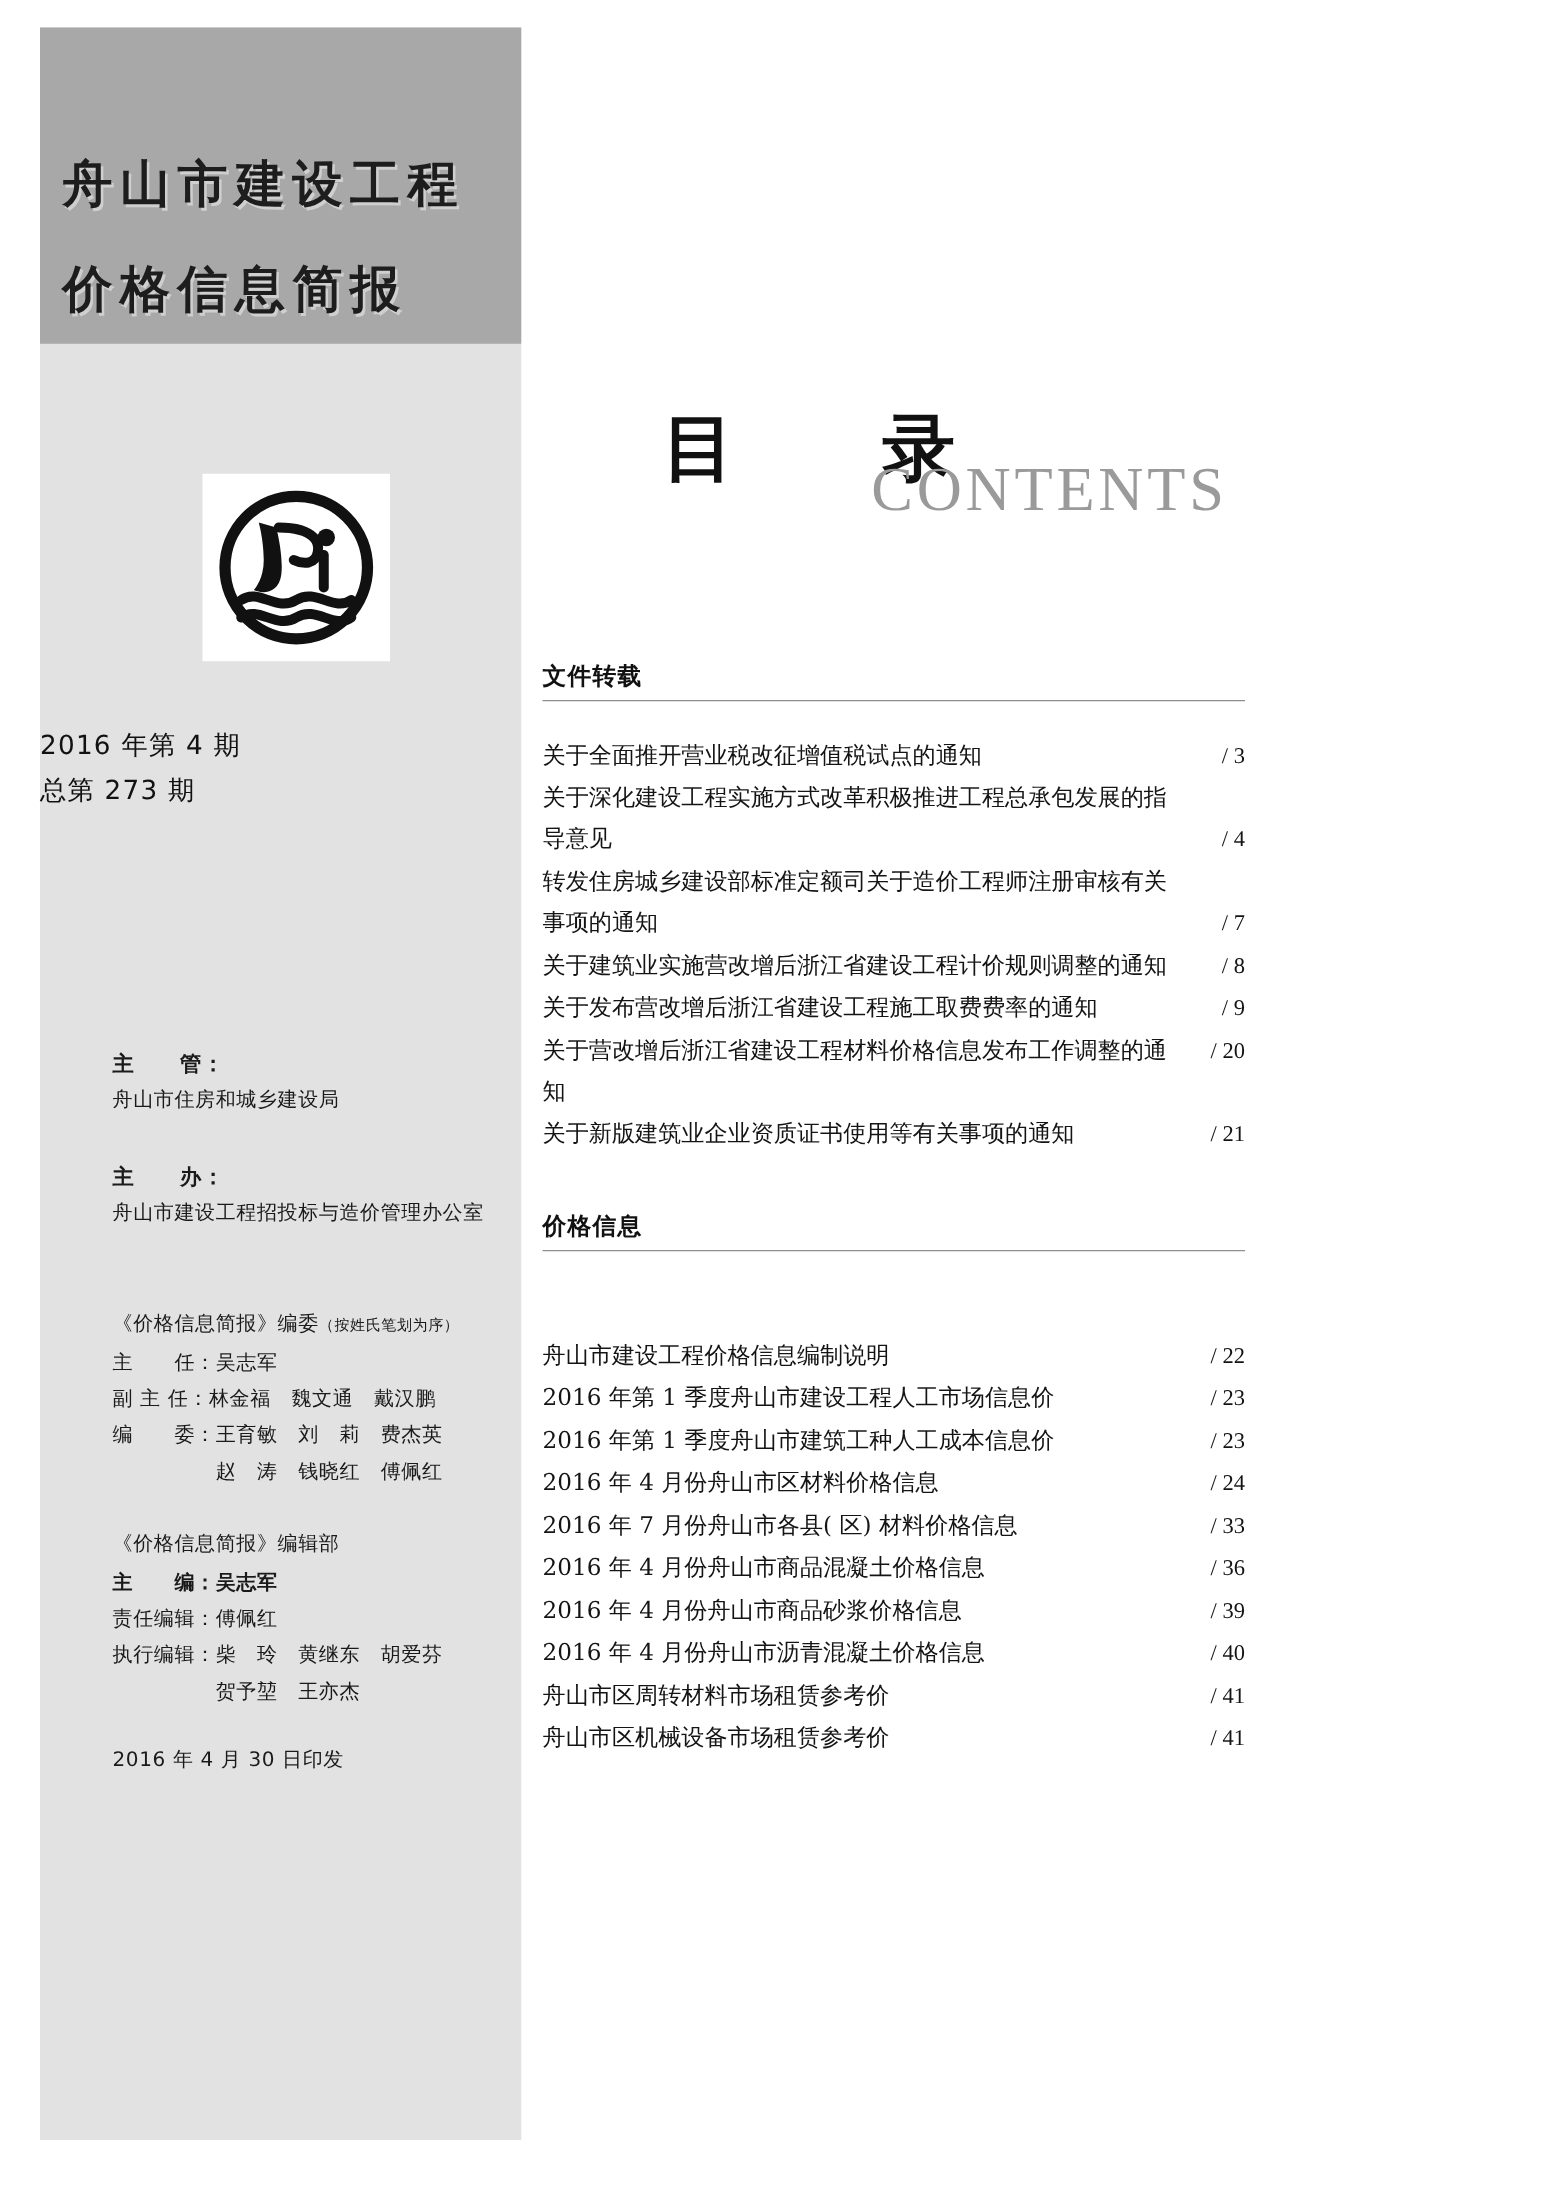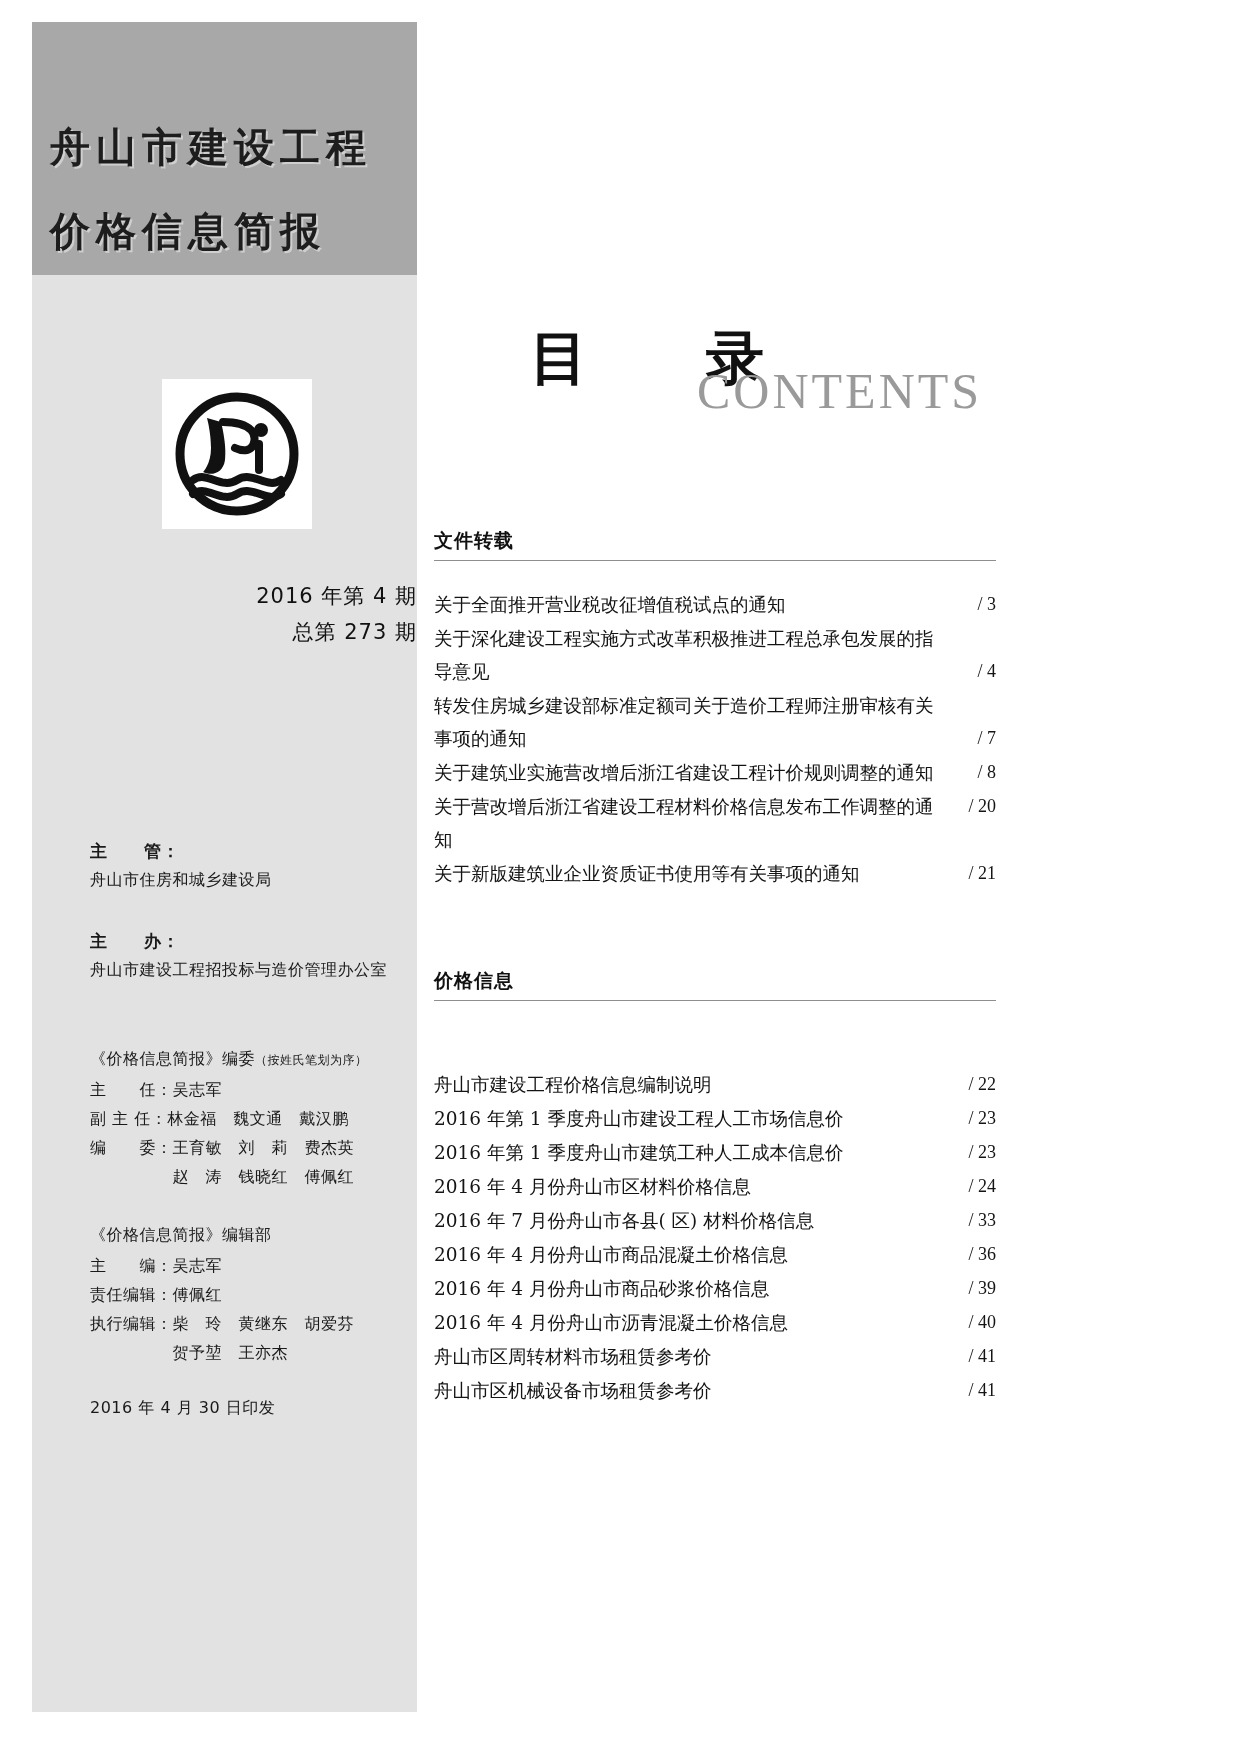--- a/index.html
+++ b/index.html
@@ -63,21 +63,21 @@
     background: #ffffff;
     display: flex;
     align-items: center;
     justify-content: center;
   }
   #logo-box svg { display: block; }
 
   #issue-line1, #issue-line2 {
     position: absolute;
     width: 385px;
-    text-align: right;
+    text-align: left;
     font-family: "DejaVu Sans", sans-serif;
     font-size: 21px;
     color: #111;
     letter-spacing: 1px;
   }
   #issue-line1 { top: 560px; }
   #issue-line2 { top: 596px; }
 
   
   .credit-head {
@@ -118,21 +118,21 @@
     left: 58px;
     font-family: "DejaVu Sans", sans-serif;
     font-size: 16px;
     white-space: pre;
     letter-spacing: 0.5px;
   }
   #row-1 { top: 1058px; }
   #row-2 { top: 1087px; }
   #row-3 { top: 1116px; }
   #row-4 { top: 1145px; }
-  #row-5 { top: 1234px; }
+  #row-5 { top: 1234px; font-weight: bold; }
   #row-6 { top: 1263px; }
   #row-7 { top: 1292px; }
   #row-8 { top: 1321px; }
 
   #print-date {
     position: absolute;
     left: 58px;
     top: 1376px;
     font-family: "DejaVu Sans", sans-serif;
     font-size: 16px;
@@ -260,20 +260,21 @@
 <div id="toc-title">目　录</div>
 <div id="toc-title-en">CONTENTS</div>
 
 <div class="section-head" id="sec1-head">文件转载</div>
 <div class="section-rule" id="sec1-rule"></div>
 <div class="toc-group" id="group1">
     <div class="toc-item"><span class="toc-text">关于全面推开营业税改征增值税试点的通知</span><span class="toc-page">/ 3</span></div>
     <div class="toc-item two-line"><span class="toc-text">关于深化建设工程实施方式改革积极推进工程总承包发展的指导意见</span><span class="toc-page">/ 4</span></div>
     <div class="toc-item two-line"><span class="toc-text">转发住房城乡建设部标准定额司关于造价工程师注册审核有关事项的通知</span><span class="toc-page">/ 7</span></div>
     <div class="toc-item"><span class="toc-text">关于建筑业实施营改增后浙江省建设工程计价规则调整的通知</span><span class="toc-page">/ 8</span></div>
+    <div class="toc-item"><span class="toc-text">关于发布营改增后浙江省建设工程施工取费费率的通知</span><span class="toc-page">/ 9</span></div>
     <div class="toc-item"><span class="toc-text">关于营改增后浙江省建设工程材料价格信息发布工作调整的通知</span><span class="toc-page">/ 20</span></div>
     <div class="toc-item"><span class="toc-text">关于新版建筑业企业资质证书使用等有关事项的通知</span><span class="toc-page">/ 21</span></div>
   </div>
 
 <div class="section-head" id="sec2-head">价格信息</div>
 <div class="section-rule" id="sec2-rule"></div>
 <div class="toc-group" id="group2">
     <div class="toc-item"><span class="toc-text">舟山市建设工程价格信息编制说明</span><span class="toc-page">/ 22</span></div>
     <div class="toc-item"><span class="toc-text">2016 年第 1 季度舟山市建设工程人工市场信息价</span><span class="toc-page">/ 23</span></div>
     <div class="toc-item"><span class="toc-text">2016 年第 1 季度舟山市建筑工种人工成本信息价</span><span class="toc-page">/ 23</span></div>

